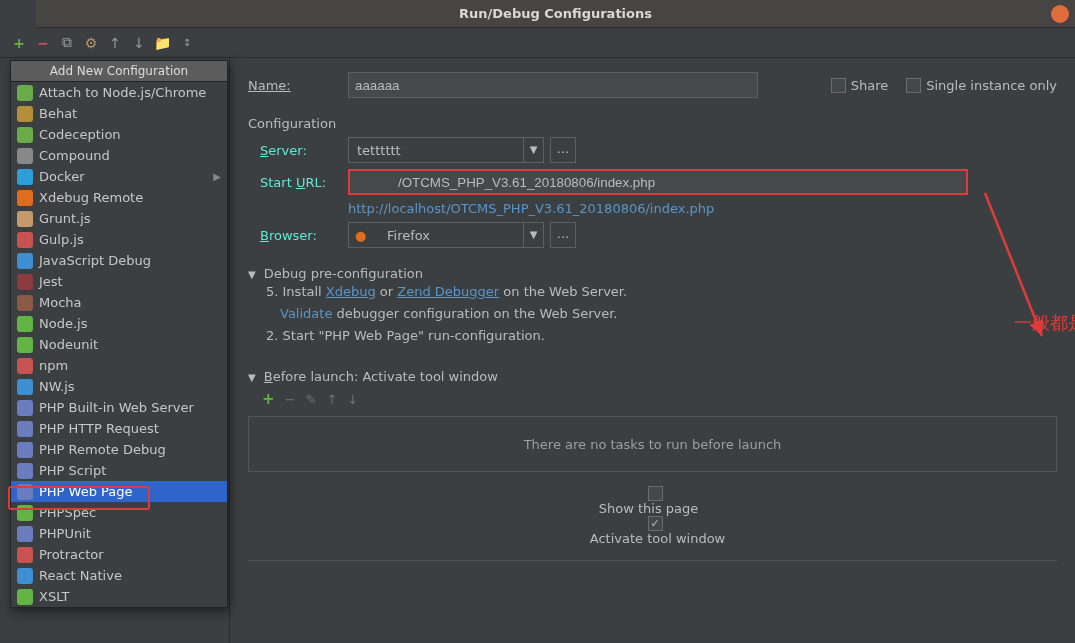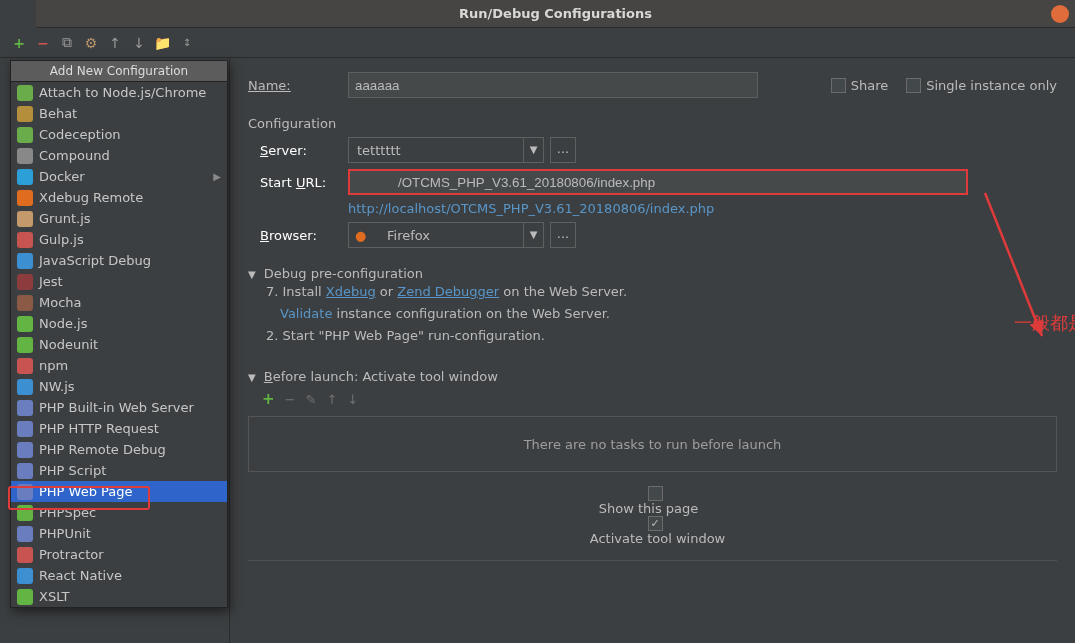--- a/index.html
+++ b/index.html
@@ -36,21 +36,21 @@
   .lbl{width:100px;color:#bbbbbb;}
   .und{text-decoration:underline;}
   .txtin{background:#45494a;border:1px solid #5e6060;color:#bbbbbb;padding:3px 6px;height:26px;}
   .namefield{width:410px;}
   .chk{width:15px;height:15px;border:1px solid #6b6b6b;margin-right:5px;background:#43494a;}
   .chk.checked::after{content:"✓";color:#bbb;font-size:11px;display:block;line-height:13px;text-align:center;}
   .spacer{flex:1;}
   .section-title{color:#bbbbbb;margin-top:18px;margin-bottom:6px;}
   .indent{margin-left:12px;}
   .form-row{display:flex;align-items:center;margin:6px 0;}
-  .flab{width:88px;color:#ffffff;}
+  .flab{width:88px;color:#5eead4;}
   .combo{display:flex;align-items:center;background:#3c3f41;border:1px solid #5e6060;height:26px;gap:8px;}
   .combo .cval{padding:0 8px;flex:1;color:#bbbbbb;}
   .combo .cbtn{width:20px;text-align:center;border-left:1px solid #5e6060;color:#bbbbbb;font-size:10px;height:100%;line-height:24px;}
   .dots{width:26px;height:26px;border:1px solid #5e6060;margin-left:6px;text-align:center;line-height:22px;color:#bbbbbb;}
   .urlfield{flex:1;}
   .url-highlight{border:2px solid #e03b3b;}
   .link{color:#5896c9;}
   .toggler{color:#bbbbbb;margin-right:4px;font-size:10px;}
   .debug-step{margin-left:18px;color:#bbbbbb;line-height:22px;}
   .before-box{border:1px solid #555;height:56px;margin-top:8px;display:flex;align-items:center;justify-content:center;color:#9e9e9e;}
@@ -126,24 +126,24 @@
         </div>
         <div class="dots">...</div>
       </div>
     </div>
 
     <div style="margin-top:18px;">
       <span class="toggler">▼</span>
       <span>Debug pre-configuration</span>
     </div>
     <div class="debug-step">
-      <span>7. Install </span><span class="link" style="text-decoration:underline;">Xdebug</span><span>  or  </span><span class="link" style="text-decoration:underline;">Zend Debugger</span><span> on the Web Server.</span>
+      <span>5. Install </span><span class="link" style="text-decoration:underline;">Xdebug</span><span>  or  </span><span class="link" style="text-decoration:underline;">Zend Debugger</span><span> on the Web Server.</span>
     </div>
     <div class="debug-step" style="margin-left:32px;">
-      <span class="link">Validate</span><span> instance configuration on the Web Server.</span>
+      <span class="link">Validate</span><span> debugger configuration on the Web Server.</span>
     </div>
     <div class="debug-step">2. Start "PHP Web Page" run-configuration.</div>
 
     <div style="margin-top:22px;">
       <span class="toggler">▼</span>
       <span><span style="text-decoration:underline;">B</span>efore launch: Activate tool window</span>
     </div>
     <div class="btoolbar">
       <span class="plus">+</span>
       <span class="gry">−</span>

